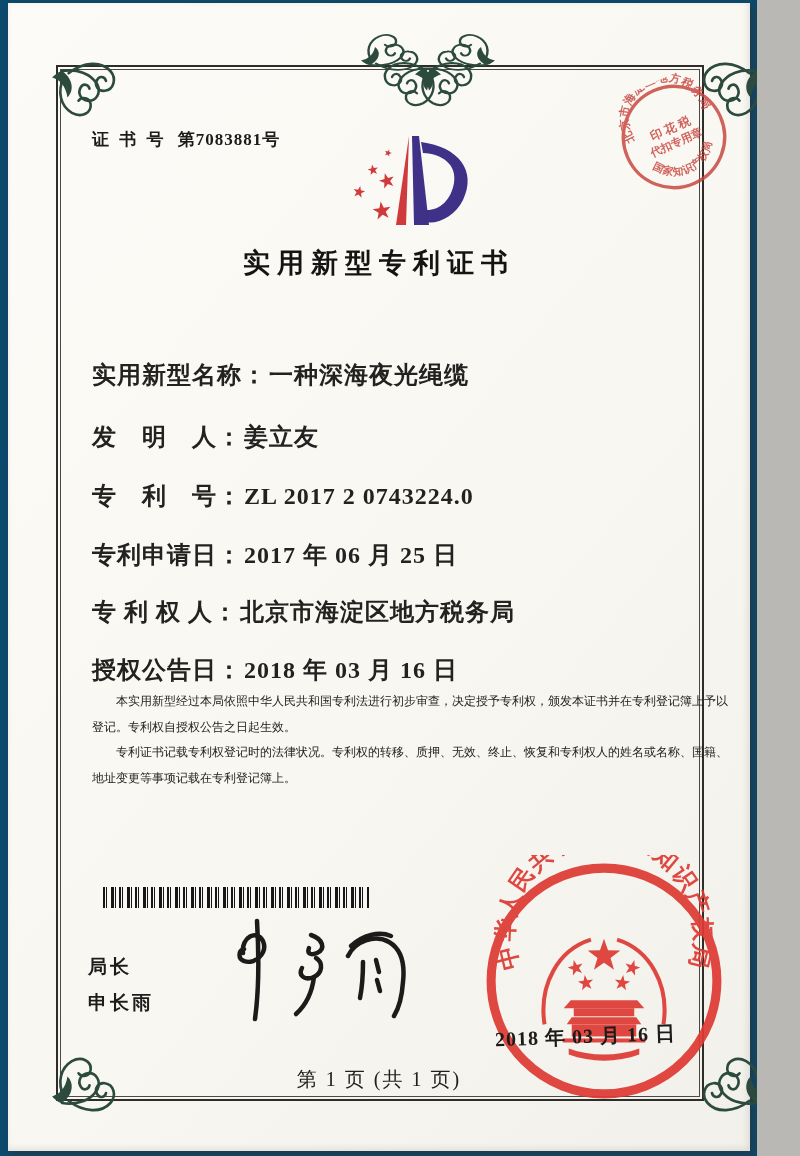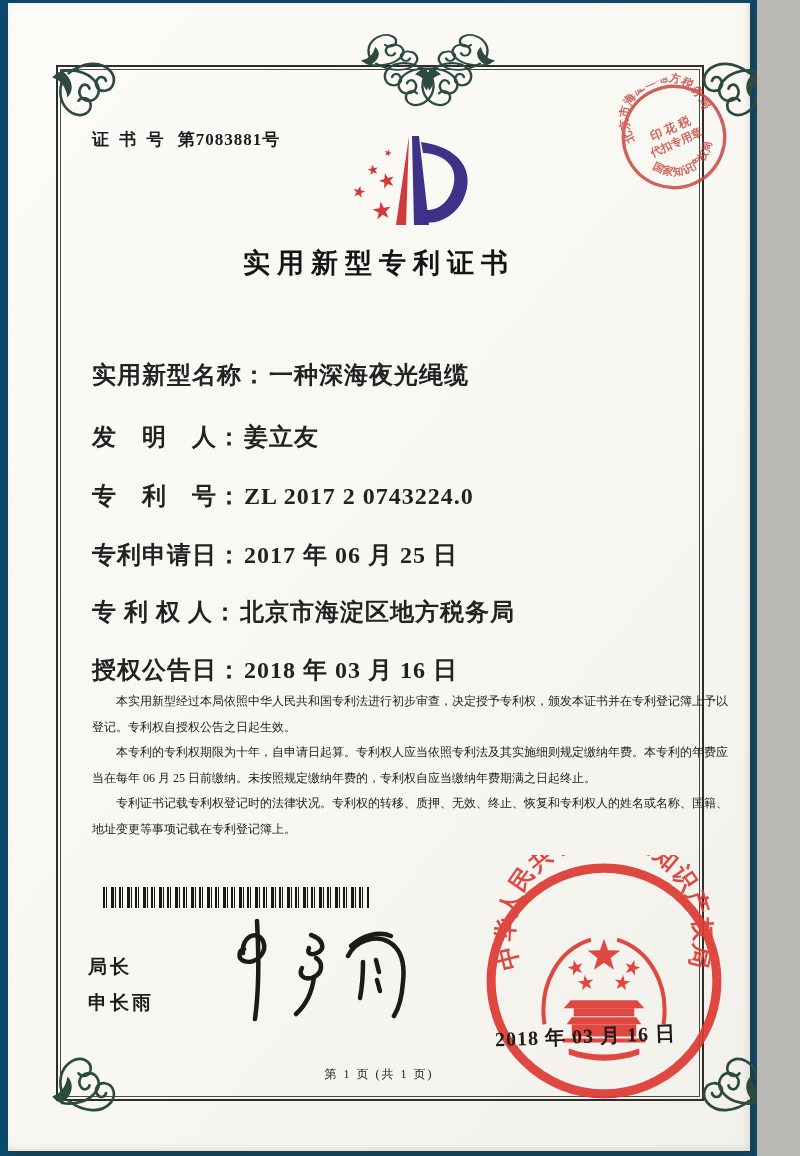--- a/index.html
+++ b/index.html
@@ -51,21 +51,21 @@
 
   .officer { position:absolute; left:80px; top:946px; font-size:19px; color:#1d1c1a; letter-spacing:3px; line-height:36px; font-weight:600; }
   .signature { position:absolute; left:205px; top:912px; }
   .signature path { stroke:#1b1b19; stroke-width:4.5; fill:none; stroke-linecap:round; stroke-linejoin:round; }
 
   .main-seal { position:absolute; left:470px; top:852px; opacity:.93; }
   .main-seal text { font-family:"Liberation Serif", serif; font-weight:700; fill:#de3b34; }
   .seal-date { position:absolute; left:487px; top:1020px; font-size:20px; font-weight:700;
     color:#1c1b19; letter-spacing:1px; transform:rotate(-2deg); z-index:5; }
 
-  .footer { position:absolute; left:0; top:1063px; width:100%; text-align:center; font-size:12px; color:#21201e; letter-spacing:2px; }
+  .footer { position:absolute; left:0; top:1063px; width:100%; text-align:center; font-size:20px; color:#21201e; letter-spacing:2px; }
 </style>
 </head>
 <body>
 
 <div class="photo">
   <div class="paper">
 
     <div class="frame"></div>
 
     <svg class="ornaments" width="800" height="1156" viewBox="0 0 800 1156">
@@ -142,21 +142,20 @@
       <div class="field-row fr4">
         <span class="lbl">专 利 权 人：</span><span class="val">北京市海淀区地方税务局</span>
       </div>
       <div class="field-row fr5">
         <span class="lbl">授权公告日：</span><span class="val">2018 年 03 月 16 日</span>
       </div>
     </div>
 
     <div class="body-text">
       <p>本实用新型经过本局依照中华人民共和国专利法进行初步审查，决定授予专利权，颁发本证书并在专利登记簿上予以登记。专利权自授权公告之日起生效。</p>
-      <p>本专利的专利权期限为十年，自申请日起算。专利权人应当依照专利法及其实施细则规定缴纳年费。本专利的年费应当在每年 06 月 25 日前缴纳。未按照规定缴纳年费的，专利权自应当缴纳年费期满之日起终止。</p>
       <p>专利证书记载专利权登记时的法律状况。专利权的转移、质押、无效、终止、恢复和专利权人的姓名或名称、国籍、地址变更等事项记载在专利登记簿上。</p>
     </div>
 
     <div class="barcode"></div>
 
     <div class="officer">
       <div>局长</div>
       <div>申长雨</div>
     </div>
 

